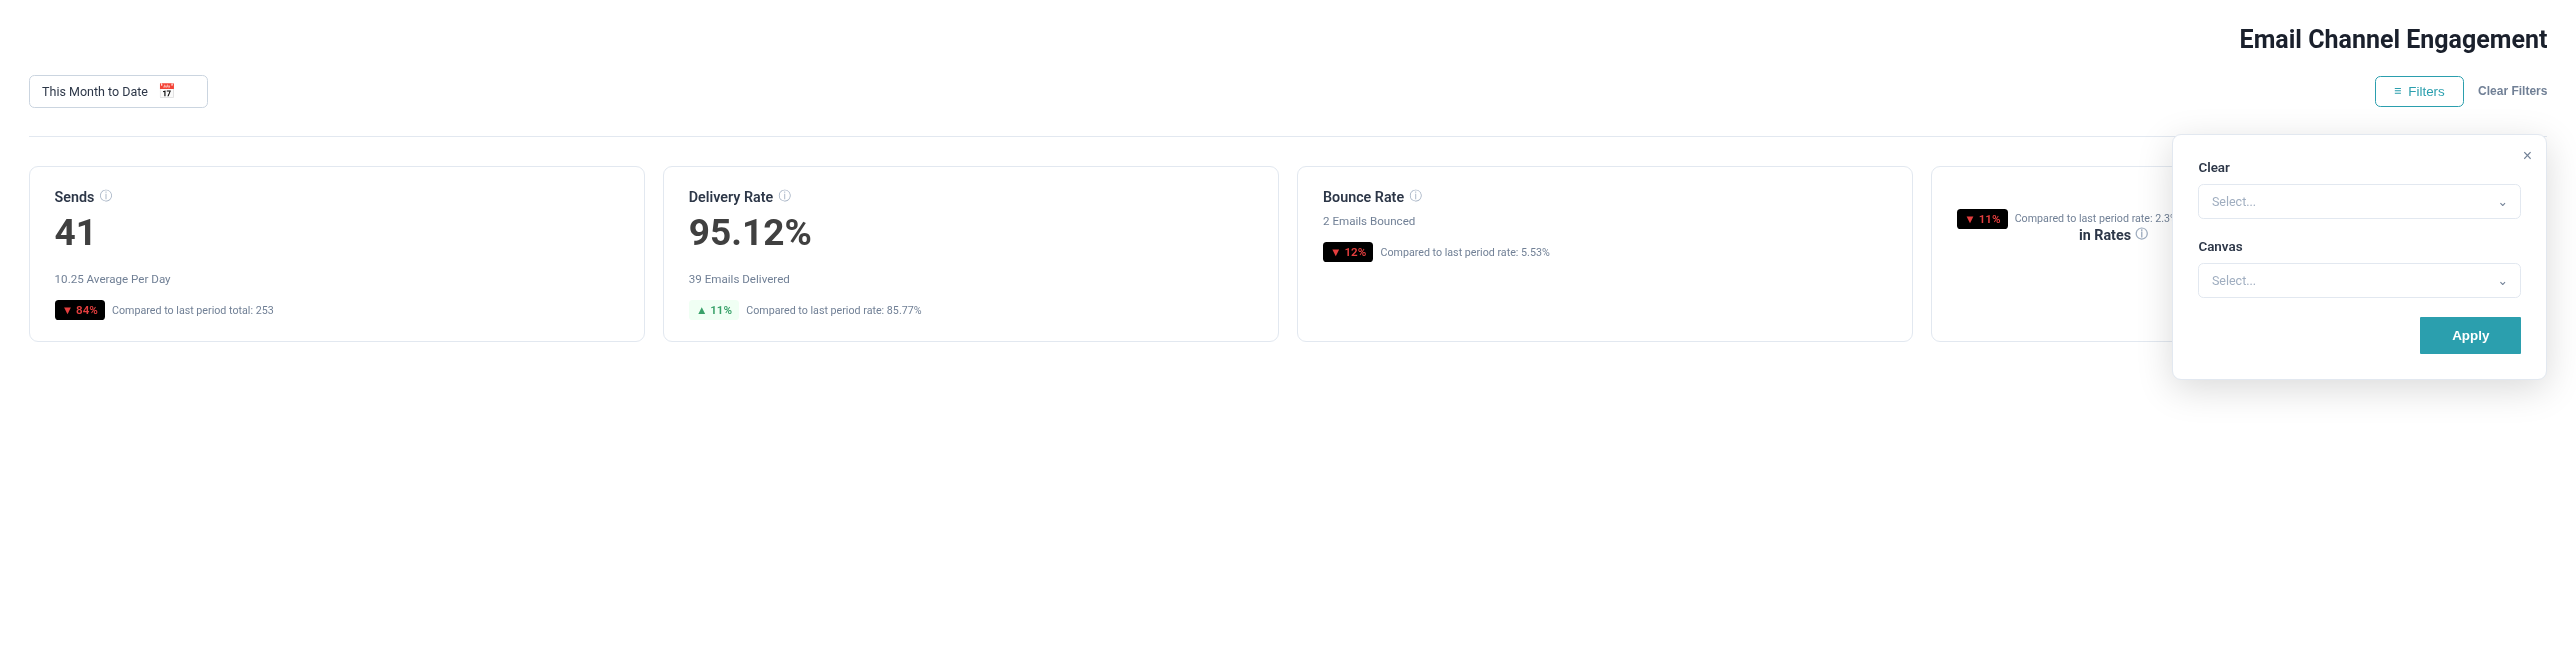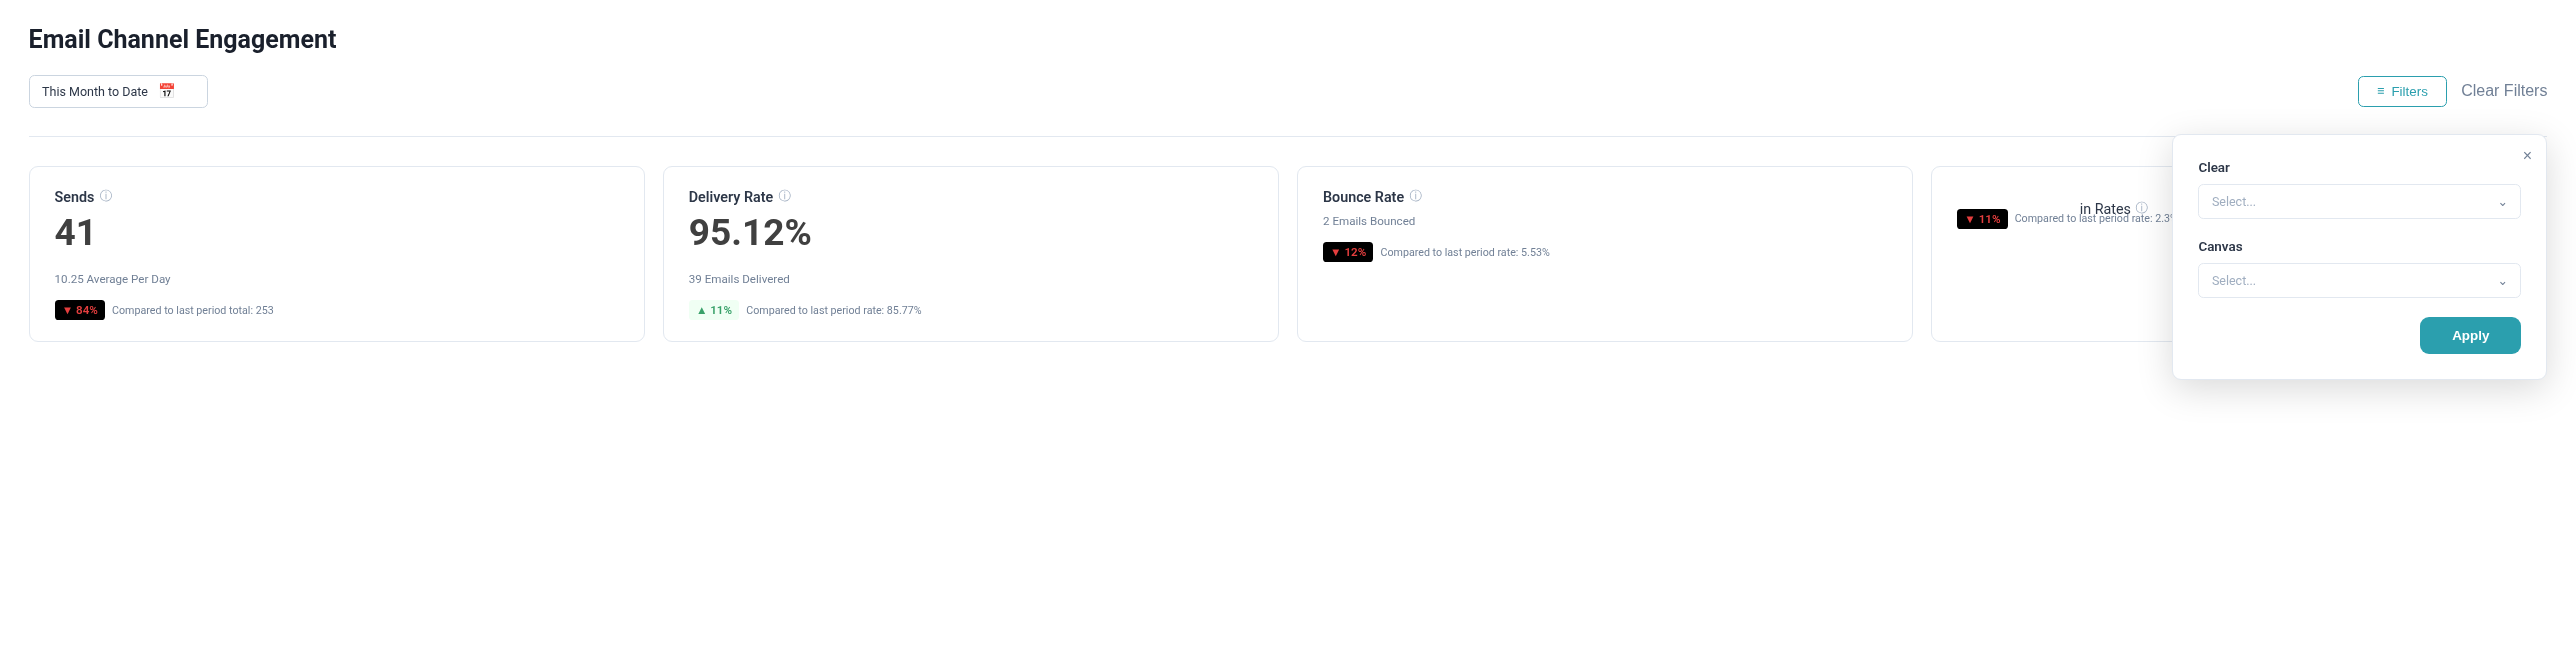--- a/index.html
+++ b/index.html
@@ -20,20 +20,21 @@
     .page-container {
       padding: 25px 28.6px;
       position: relative;
     }
 
     .page-title {
       font-size: 25px;
       font-weight: 700;
       color: #1a202c;
       margin-bottom: 21.4px;
+      text-align: right;
     }
 
     .top-bar {
       display: flex;
       align-items: center;
       justify-content: space-between;
       margin-bottom: 28.6px;
     }
 
     .date-picker {
@@ -76,25 +77,26 @@
       cursor: pointer;
       font-size: 13.4px;
       font-weight: 500;
     }
 
     .filters-icon {
       font-size: 12.5px;
     }
 
     .clear-filters-btn {
-      font-size: 16px;
+      font-size: 12px;
       color: #718096;
       background: none;
       border: none;
       cursor: pointer;
+      font-weight: bold;
     }
 
     .divider {
       border: none;
       border-top: 0.9px solid #e2e8f0;
       margin-bottom: 28.6px;
     }
 
     .metrics-row {
       display: flex;
@@ -242,37 +244,37 @@
     .filter-apply-row {
       display: flex;
       justify-content: flex-end;
       margin-top: 7.1px;
     }
 
     .apply-button {
       background: #2b9fae;
       color: #fff;
       border: none;
-      border-radius: 9px;
+      border-radius: 1px;
       padding: 10.7px 32px;
       font-size: 13.4px;
       font-weight: 600;
       cursor: pointer;
     }
 
     
     .in-rates-area {
       position: absolute;
-      top: 200px;
+      top: 226px;
       right: 428px;
       display: flex;
       align-items: center;
       gap: 4.5px;
       font-size: 14.3px;
-      font-weight: 400;
+      font-weight: 700;
       color: #2d3748;
     }
   </style>
 </head>
 <body>
 
 <div class="page-container">
 
   <h1 class="page-title">Email Channel Engagement</h1>
 

